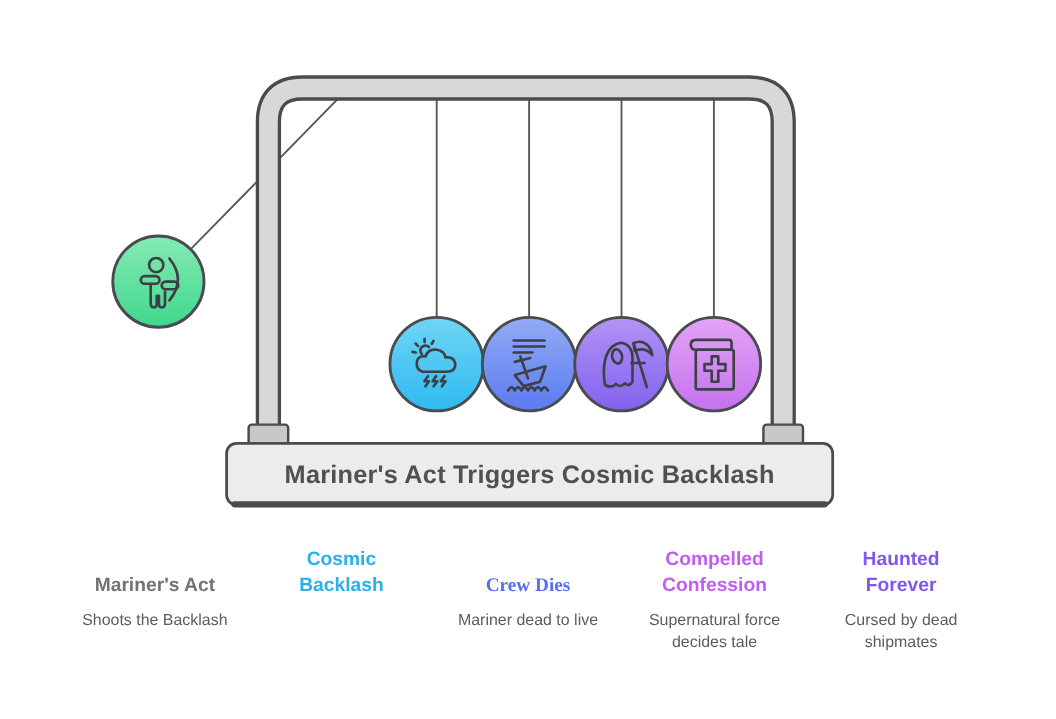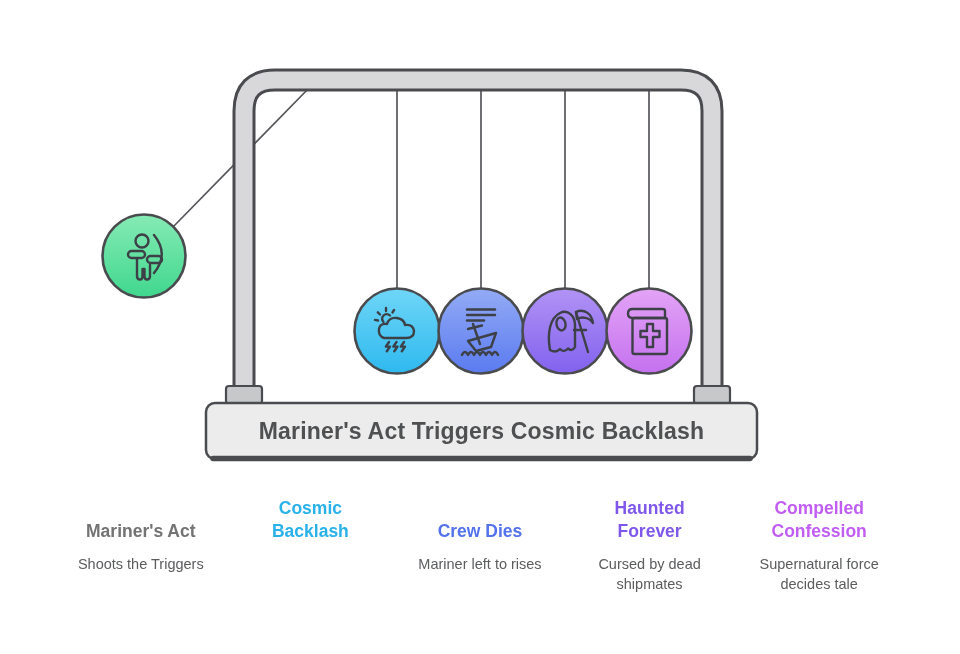--- a/index.html
+++ b/index.html
@@ -153,37 +153,37 @@
         <path d="M -2,-7 h 6 v 7 h 6.5 v 6 h -6.5 v 10 h -6 v -10 h -6.5 v -6 h 6.5 Z"></path>
       </g>
     </g>
   </svg>
 
   <div class="base-title">Mariner's Act Triggers Cosmic Backlash</div>
 
   <div class="legend-row">
     <div class="legend-col">
       <div class="legend-heading" style="color: #737373;">Mariner's Act</div>
-      <p class="legend-desc">Shoots the Triggers</p>
+      <p class="legend-desc">Shoots the Backlash</p>
     </div>
     <div class="legend-col">
       <div class="legend-heading" style="color: rgb(41, 177, 233);">Cosmic
 Backlash</div>
     </div>
     <div class="legend-col">
-      <div class="legend-heading" style="color: rgb(83, 114, 235);">Crew Dies</div>
-      <p class="legend-desc">Mariner left to rises</p>
+      <div class="legend-heading" style="color: rgb(83, 114, 235); font-family: Liberation Serif, serif;">Crew Dies</div>
+      <p class="legend-desc">Mariner dead to live</p>
+    </div>
+    <div class="legend-col">
+      <div class="legend-heading" style="color: rgb(193, 93, 242);">Compelled
+Confession</div>
+      <p class="legend-desc">Supernatural force
+decides tale</p>
     </div>
     <div class="legend-col">
       <div class="legend-heading" style="color: rgb(127, 88, 235);">Haunted
 Forever</div>
       <p class="legend-desc">Cursed by dead
 shipmates</p>
     </div>
-    <div class="legend-col">
-      <div class="legend-heading" style="color: rgb(193, 93, 242);">Compelled
-Confession</div>
-      <p class="legend-desc">Supernatural force
-decides tale</p>
-    </div>
   </div>
 
 </div>
 
 </body></html>

